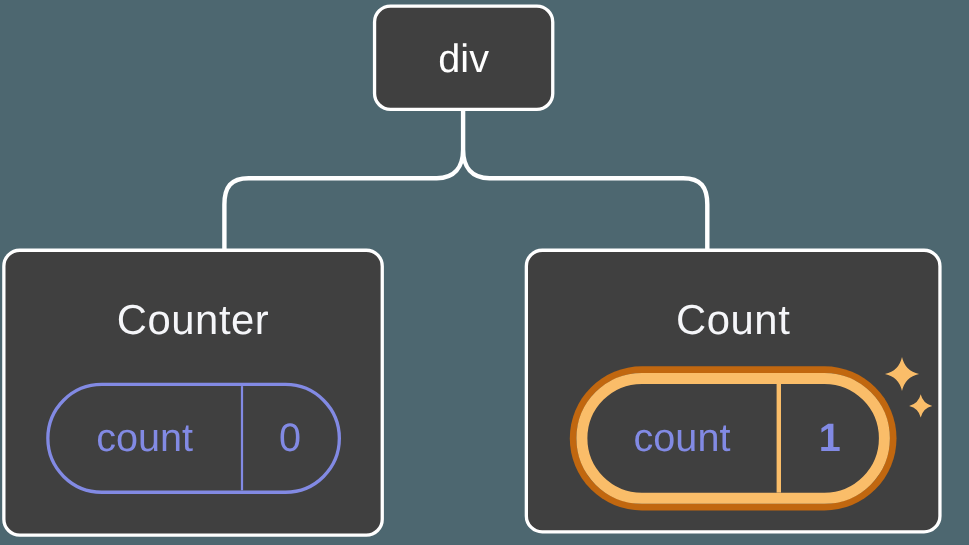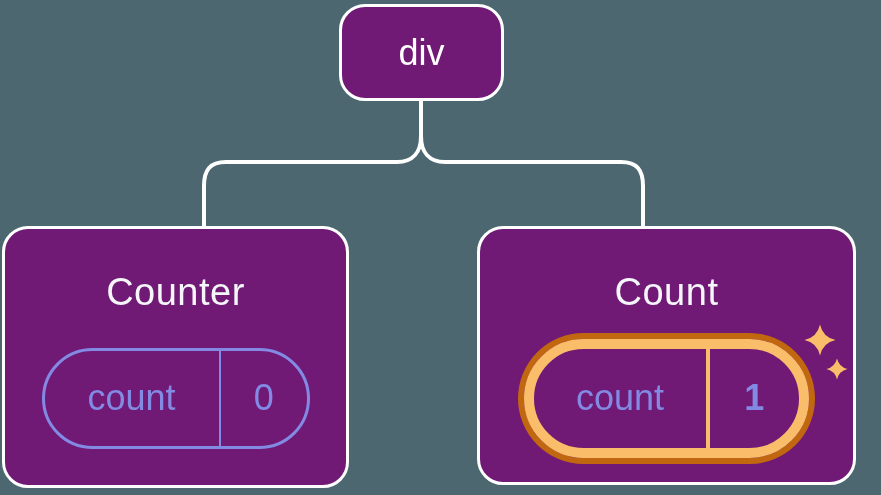--- a/index.html
+++ b/index.html
@@ -12,23 +12,23 @@
     font-family: "Liberation Sans", sans-serif;
   }
   .connector {
     position: absolute;
     left: 0; top: 0;
     width: 881px; height: 495px;
     pointer-events: none;
   }
   .node-box {
     position: absolute;
-    background: #701a75;
+    background: #404040;
     border: 3.5px solid #ffffff;
-    border-radius: 26px;
+    border-radius: 16px;
     box-sizing: border-box;
   }
   .root-node {
     left: 339px; top: 4px;
     width: 165px; height: 97px;
     display: flex; align-items: center; justify-content: center;
     color: #ffffff;
     font-size: 36px;
   }
   .component-card {

